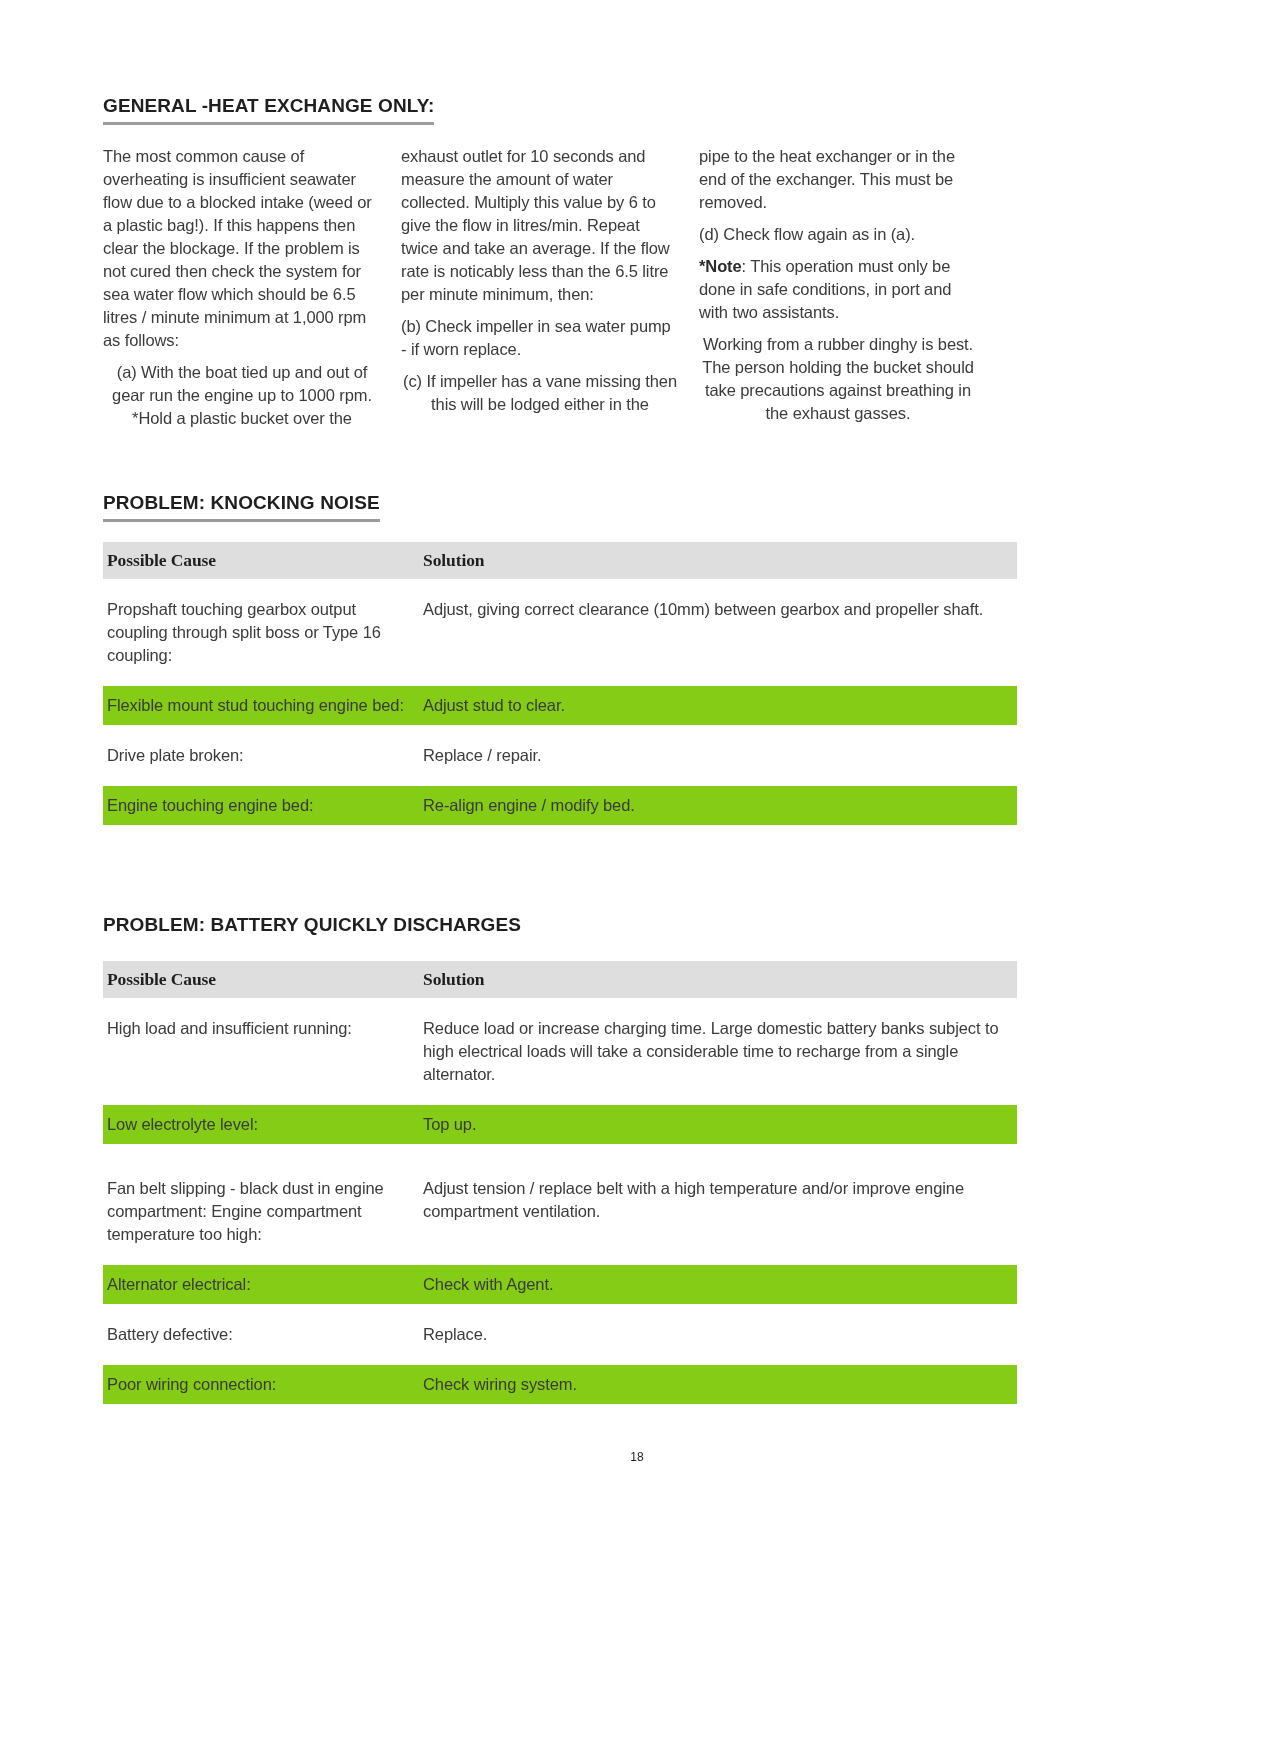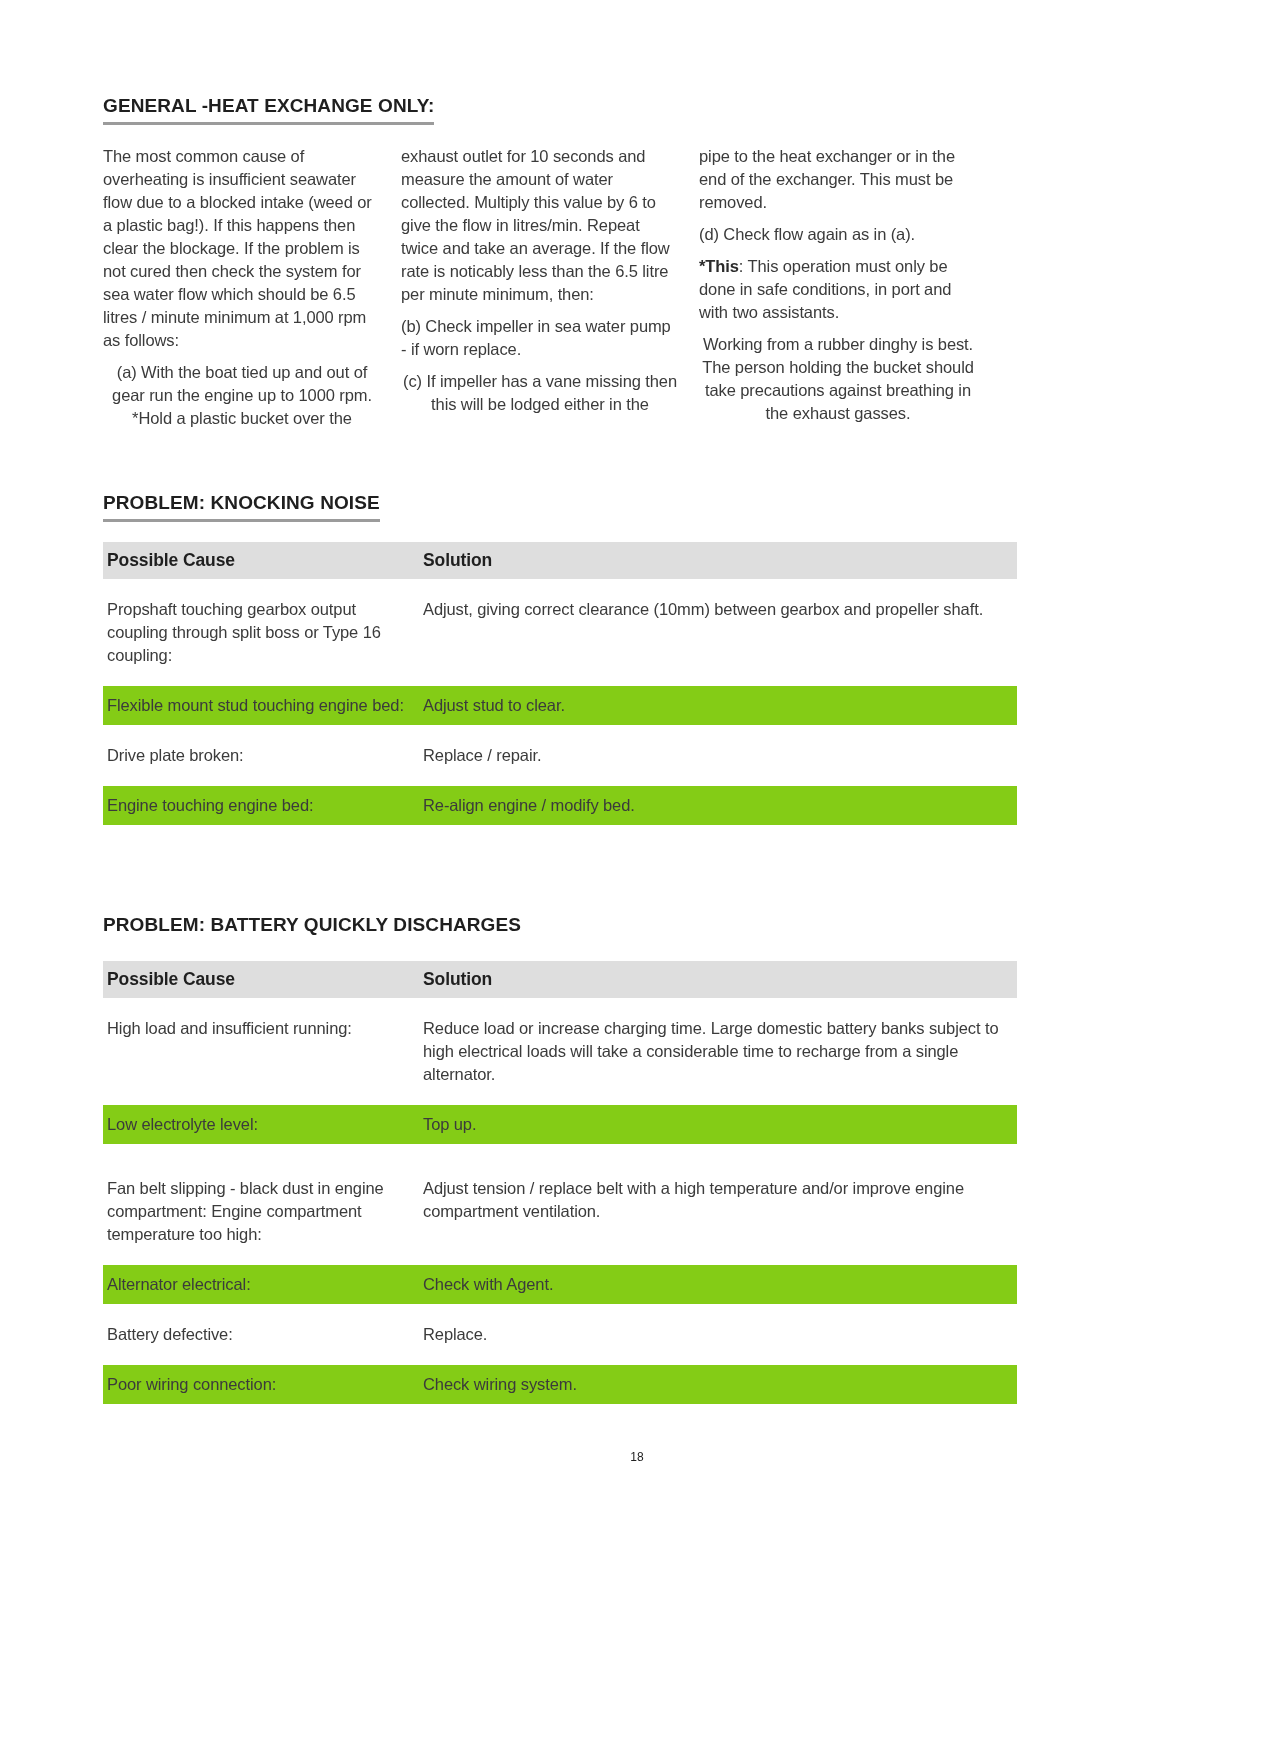--- a/index.html
+++ b/index.html
@@ -70,20 +70,21 @@
   }
   .cell{
     padding:8px 10px 8px 4px;
     font-size:16.5px;
     line-height:23px;
     letter-spacing:-0.1px;
   }
   .thead .cell{
     padding:7px 10px 7px 4px;
     font-size:17.5px;
+    font-family:Liberation Serif, serif;
   }
   .knock-gap{
     height:78px;
   }
   .page-number{
     position:absolute;
     top:1450px;
     left:0;
     width:100%;
     text-align:center;
@@ -108,21 +109,21 @@
         <p class="para">(a) With the boat tied up and out of gear run the engine up to 1000 rpm. *Hold a plastic bucket over the</p>
       </div>
       <div class="col">
         <p class="para">exhaust outlet for 10 seconds and measure the amount of water collected. Multiply this value by 6 to give the flow in litres/min. Repeat twice and take an average. If the flow rate is noticably less than the 6.5 litre per minute minimum, then:</p>
         <p class="para">(b) Check impeller in sea water pump - if worn replace.</p>
         <p class="para">(c) If impeller has a vane missing then this will be lodged either in the</p>
       </div>
       <div class="col">
         <p class="para">pipe to the heat exchanger or in the end of the exchanger. This must be removed.</p>
         <p class="para">(d) Check flow again as in (a).</p>
-        <p class="para"><strong>*This</strong><span>: This operation must only be done in safe conditions, in port and with two assistants.</span></p>
+        <p class="para"><strong>*Note</strong><span>: This operation must only be done in safe conditions, in port and with two assistants.</span></p>
         <p class="para">Working from a rubber dinghy is best. The person holding the bucket should take precautions against breathing in the exhaust gasses.</p>
       </div>
     </div>
 
     
     <h2 class="section-heading underlined">PROBLEM: KNOCKING NOISE</h2>
 
     <div class="tbl">
       <div class="trow thead">
         <div class="cell">Possible Cause</div>

